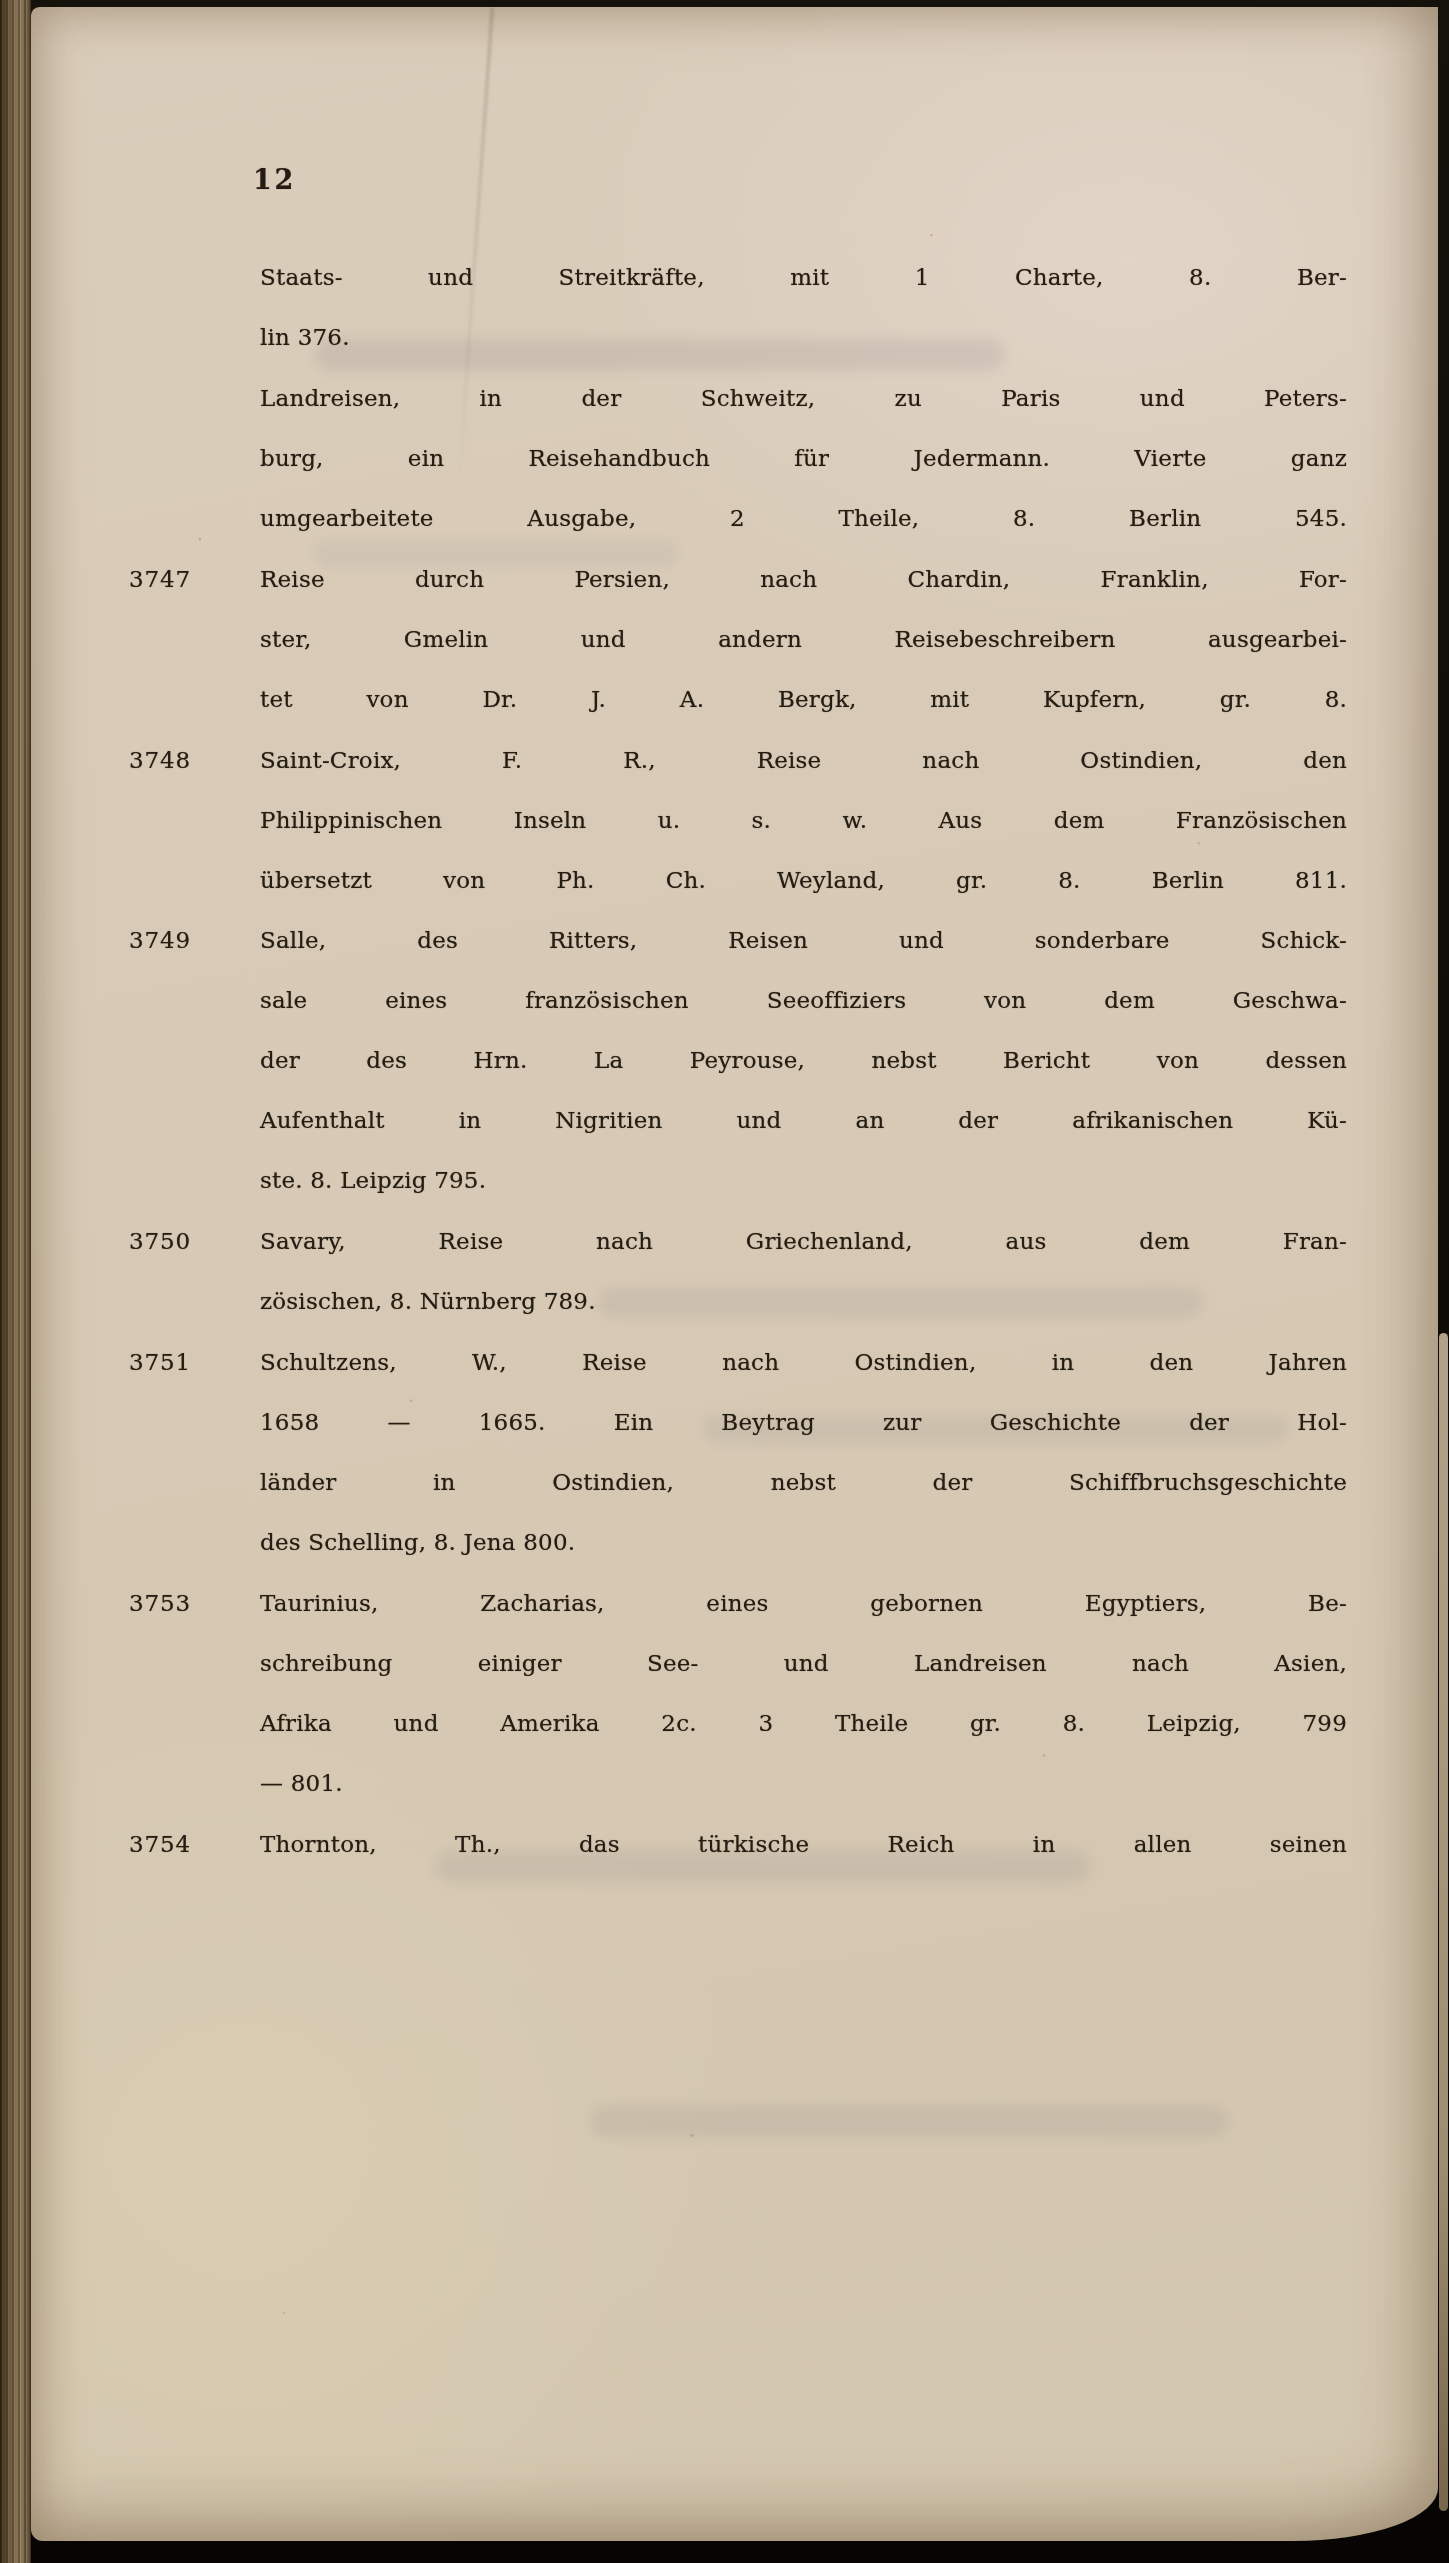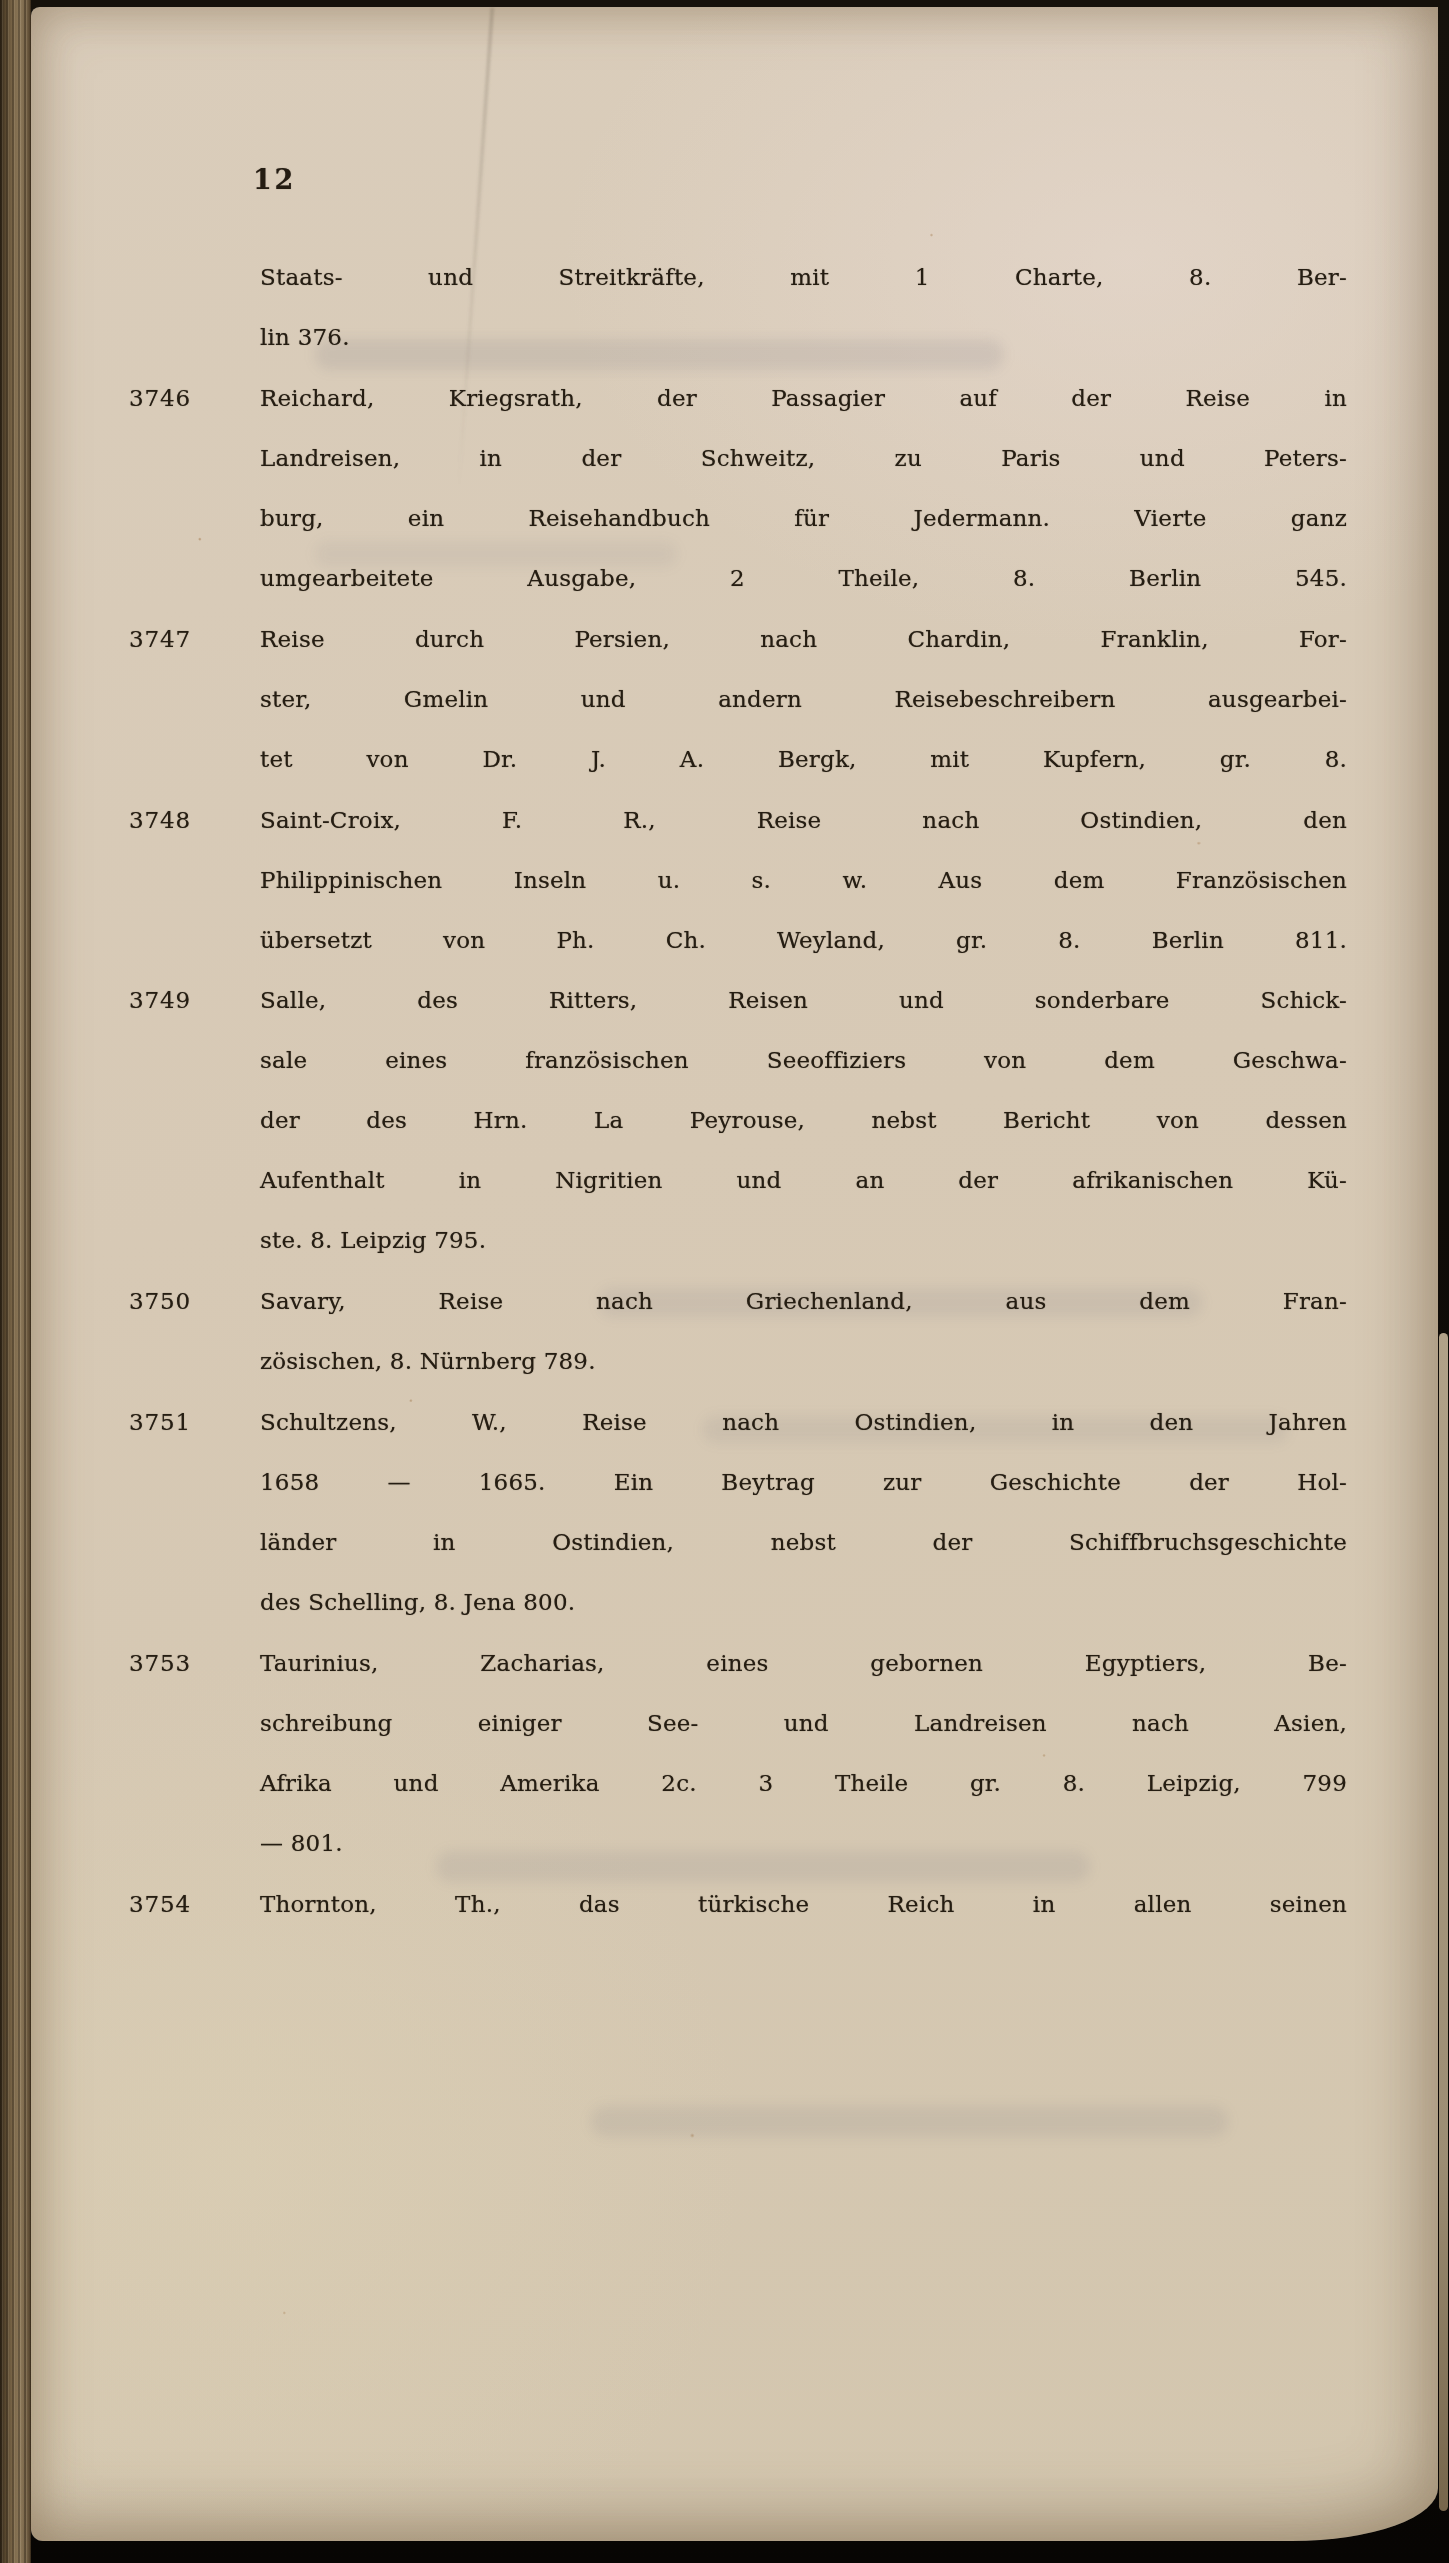--- a/index.html
+++ b/index.html
@@ -101,21 +101,20 @@
 
   <div class="page-number">12</div>
 
   <div class="catalog-text">
     <div>
         <div class="line fill">Staats- und Streitkräfte, mit 1 Charte, 8. Ber-</div>
         <div class="line">lin 376.</div>
       </div>
     <div>
         <div class="entry">
-          <div class="line fill"><span class="num">3746</span>Reichard, Kriegsrath, der Passagier auf der Reise in</div>
           <div class="line fill">Landreisen, in der Schweitz, zu Paris und Peters-</div>
           <div class="line fill">burg, ein Reisehandbuch für Jedermann. Vierte ganz</div>
           <div class="line fill">umgearbeitete Ausgabe, 2 Theile, 8. Berlin 545.</div>
         </div>
         <div class="entry">
           <div class="line fill"><span class="num">3747</span>Reise durch Persien, nach Chardin, Franklin, For-</div>
           <div class="line fill">ster, Gmelin und andern Reisebeschreibern ausgearbei-</div>
           <div class="line fill">tet von Dr. J. A. Bergk, mit Kupfern, gr. 8.</div>
         </div>
         <div class="entry">

